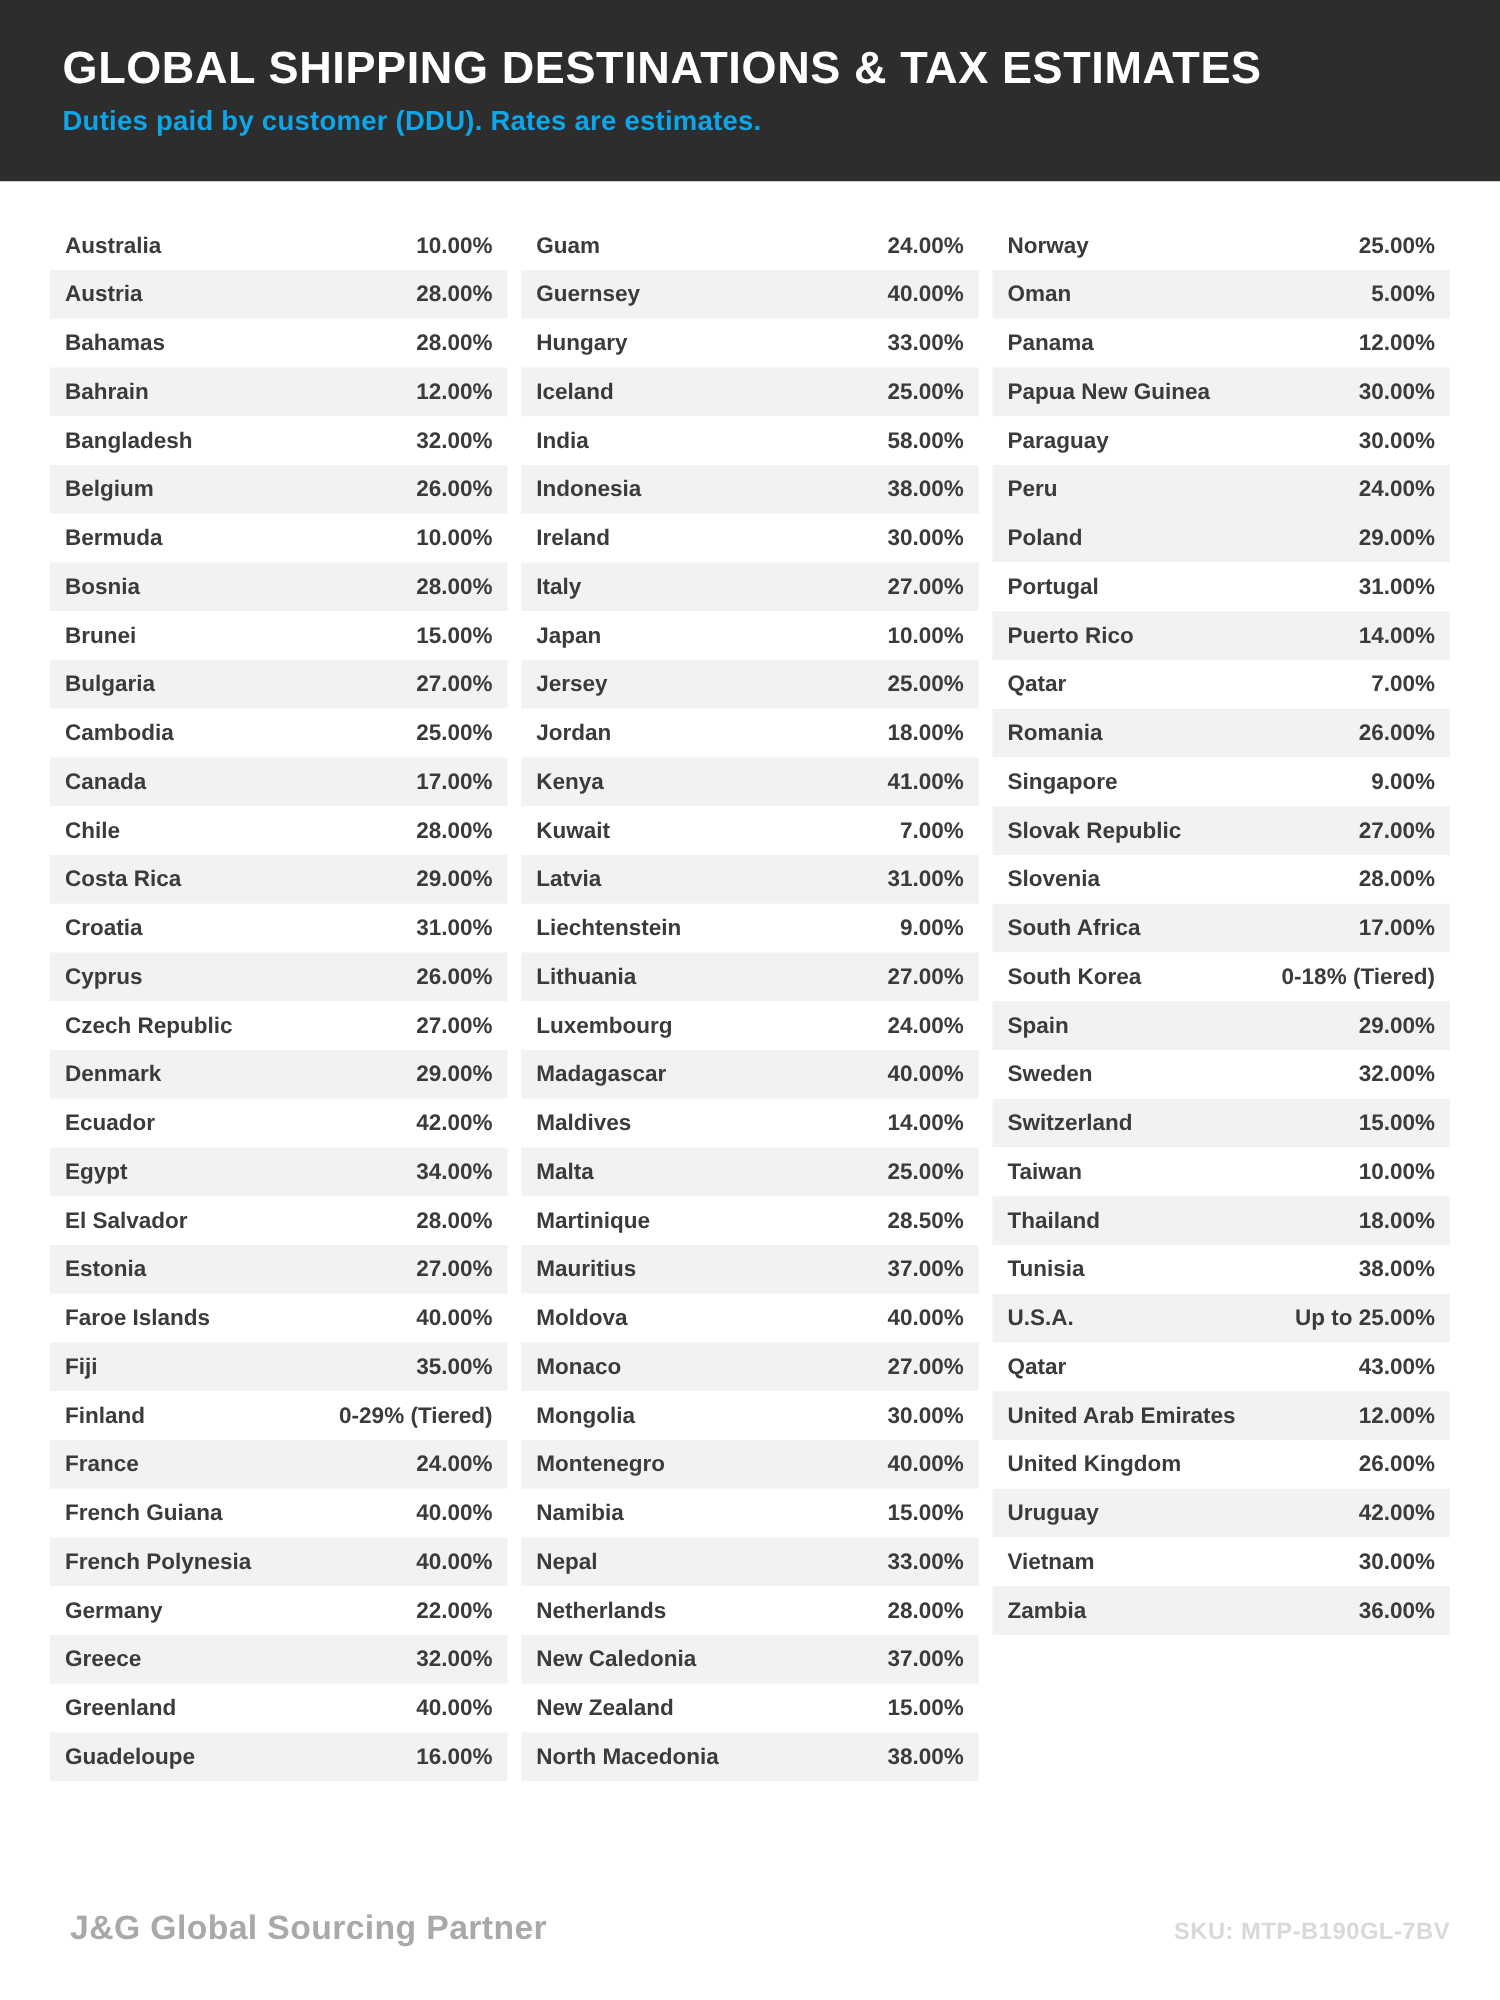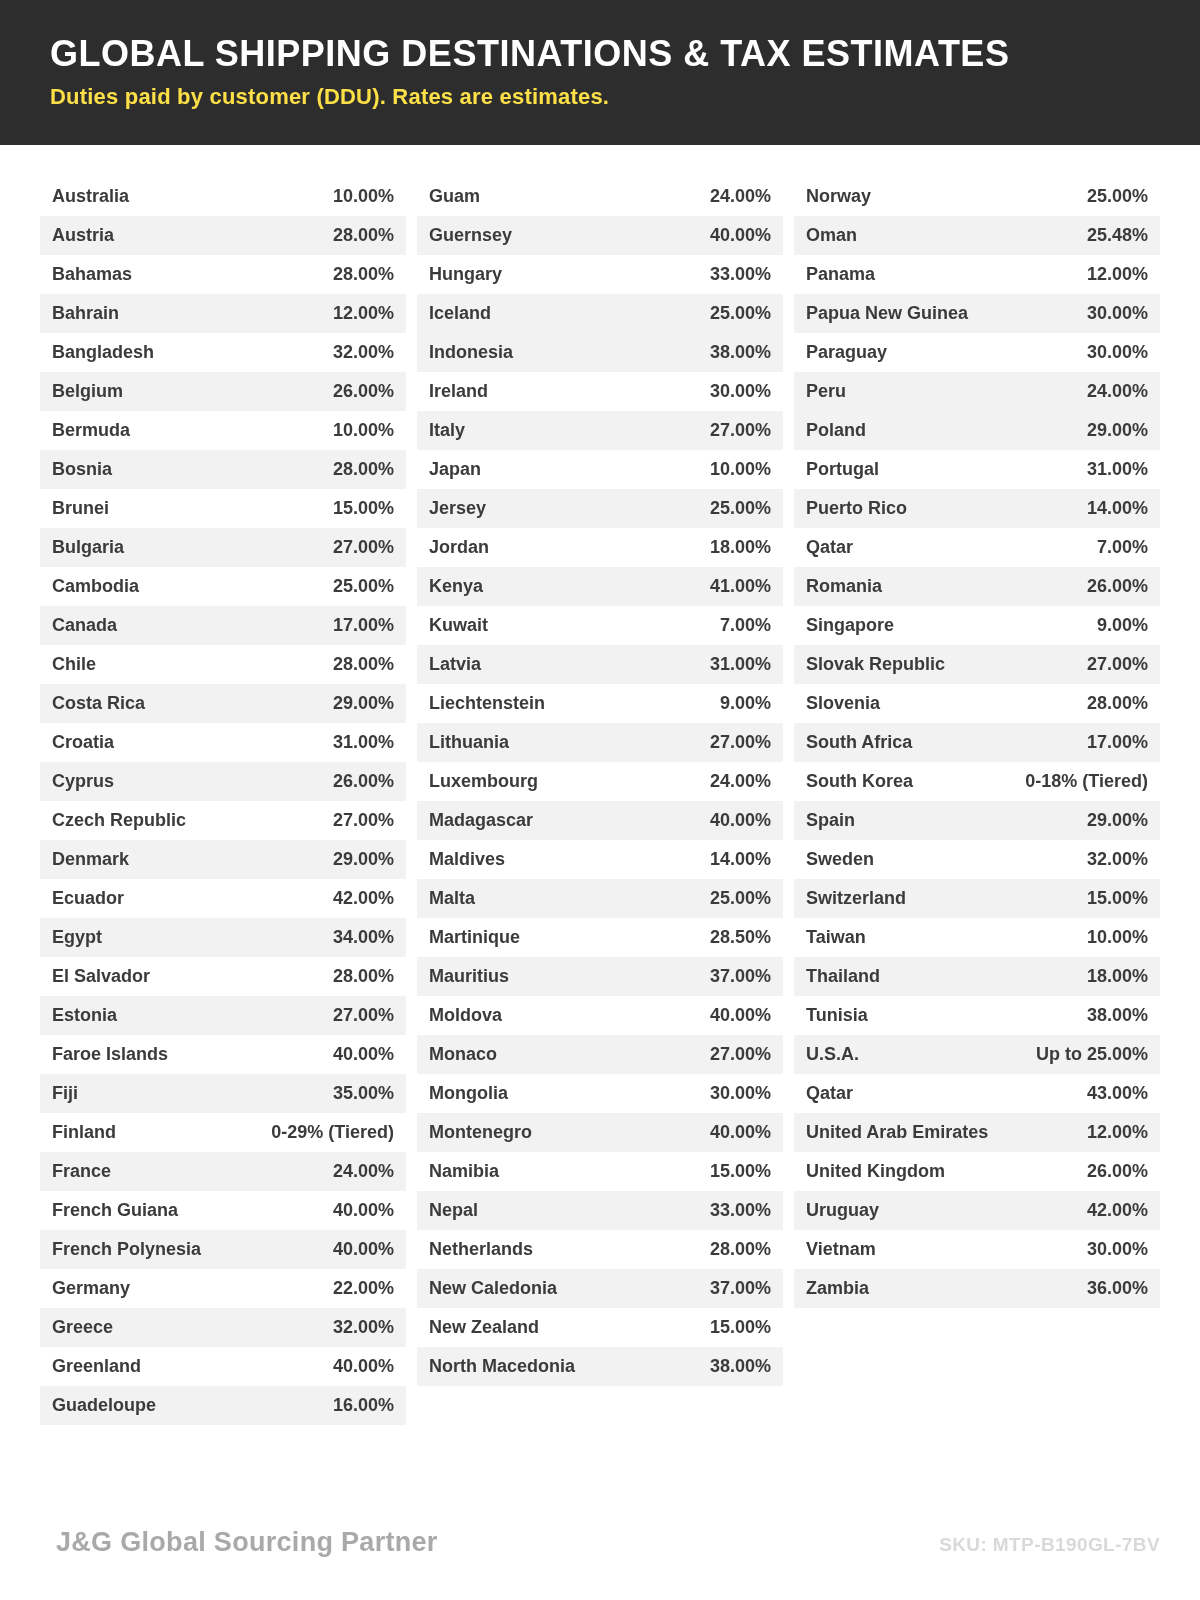--- a/index.html
+++ b/index.html
@@ -33,21 +33,21 @@
     margin: 0;
     font-size: 36px;
     font-weight: 800;
     letter-spacing: 0.5px;
     line-height: 1.1;
   }
   .header p {
     margin: 10px 0 0 0;
     font-size: 22px;
     font-weight: 700;
-    color: #fde047;
+    color: #0ea5e9;
     letter-spacing: 0.2px;
   }
   .table-area {
     display: flex;
     gap: 11px;
     padding: 0 40px;
     margin-top: 32px;
   }
   .col {
     flex: 1 1 0;
@@ -241,20 +241,24 @@
           <span class="rate">40.00%</span>
         </div>
         <div class="row">
           <span class="country">Hungary</span>
           <span class="rate">33.00%</span>
         </div>
         <div class="row alt">
           <span class="country">Iceland</span>
           <span class="rate">25.00%</span>
         </div>
+        <div class="row">
+          <span class="country">India</span>
+          <span class="rate">58.00%</span>
+        </div>
         <div class="row alt">
           <span class="country">Indonesia</span>
           <span class="rate">38.00%</span>
         </div>
         <div class="row">
           <span class="country">Ireland</span>
           <span class="rate">30.00%</span>
         </div>
         <div class="row alt">
           <span class="country">Italy</span>
@@ -357,21 +361,21 @@
           <span class="rate">38.00%</span>
         </div>
       </section>
     <section class="col">
         <div class="row">
           <span class="country">Norway</span>
           <span class="rate">25.00%</span>
         </div>
         <div class="row alt">
           <span class="country">Oman</span>
-          <span class="rate">25.48%</span>
+          <span class="rate">5.00%</span>
         </div>
         <div class="row">
           <span class="country">Panama</span>
           <span class="rate">12.00%</span>
         </div>
         <div class="row alt">
           <span class="country">Papua New Guinea</span>
           <span class="rate">30.00%</span>
         </div>
         <div class="row">

